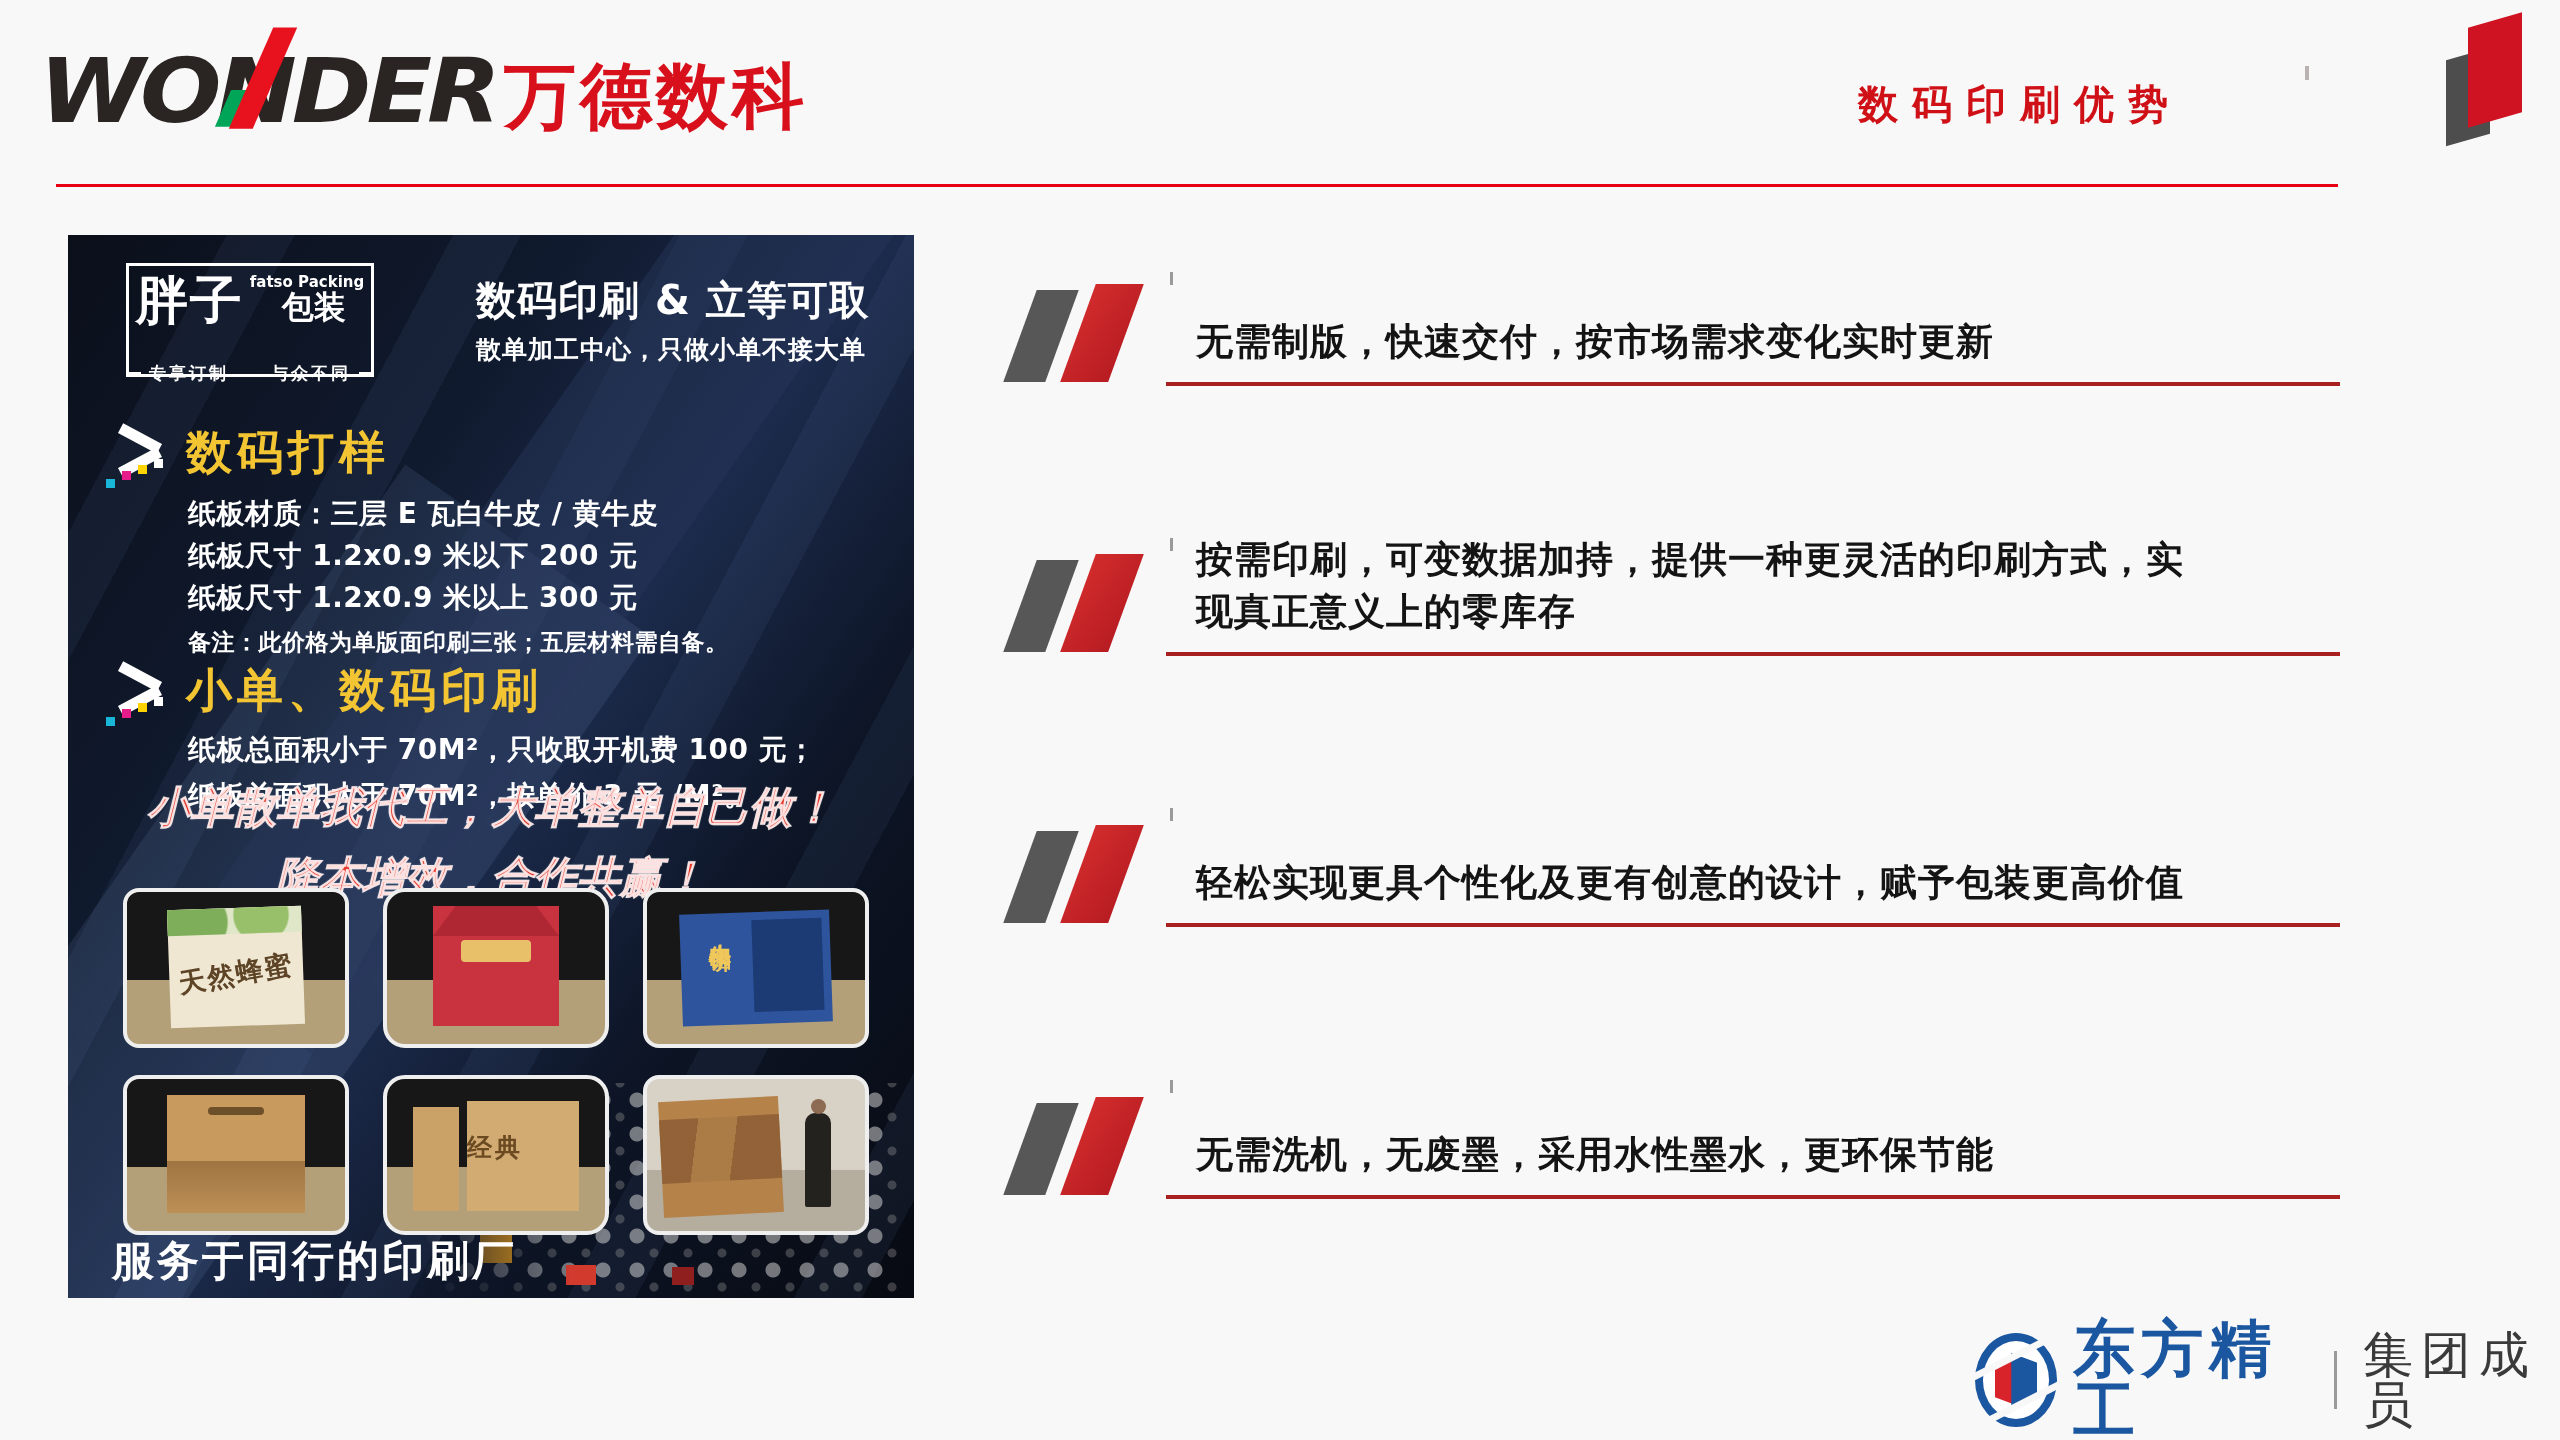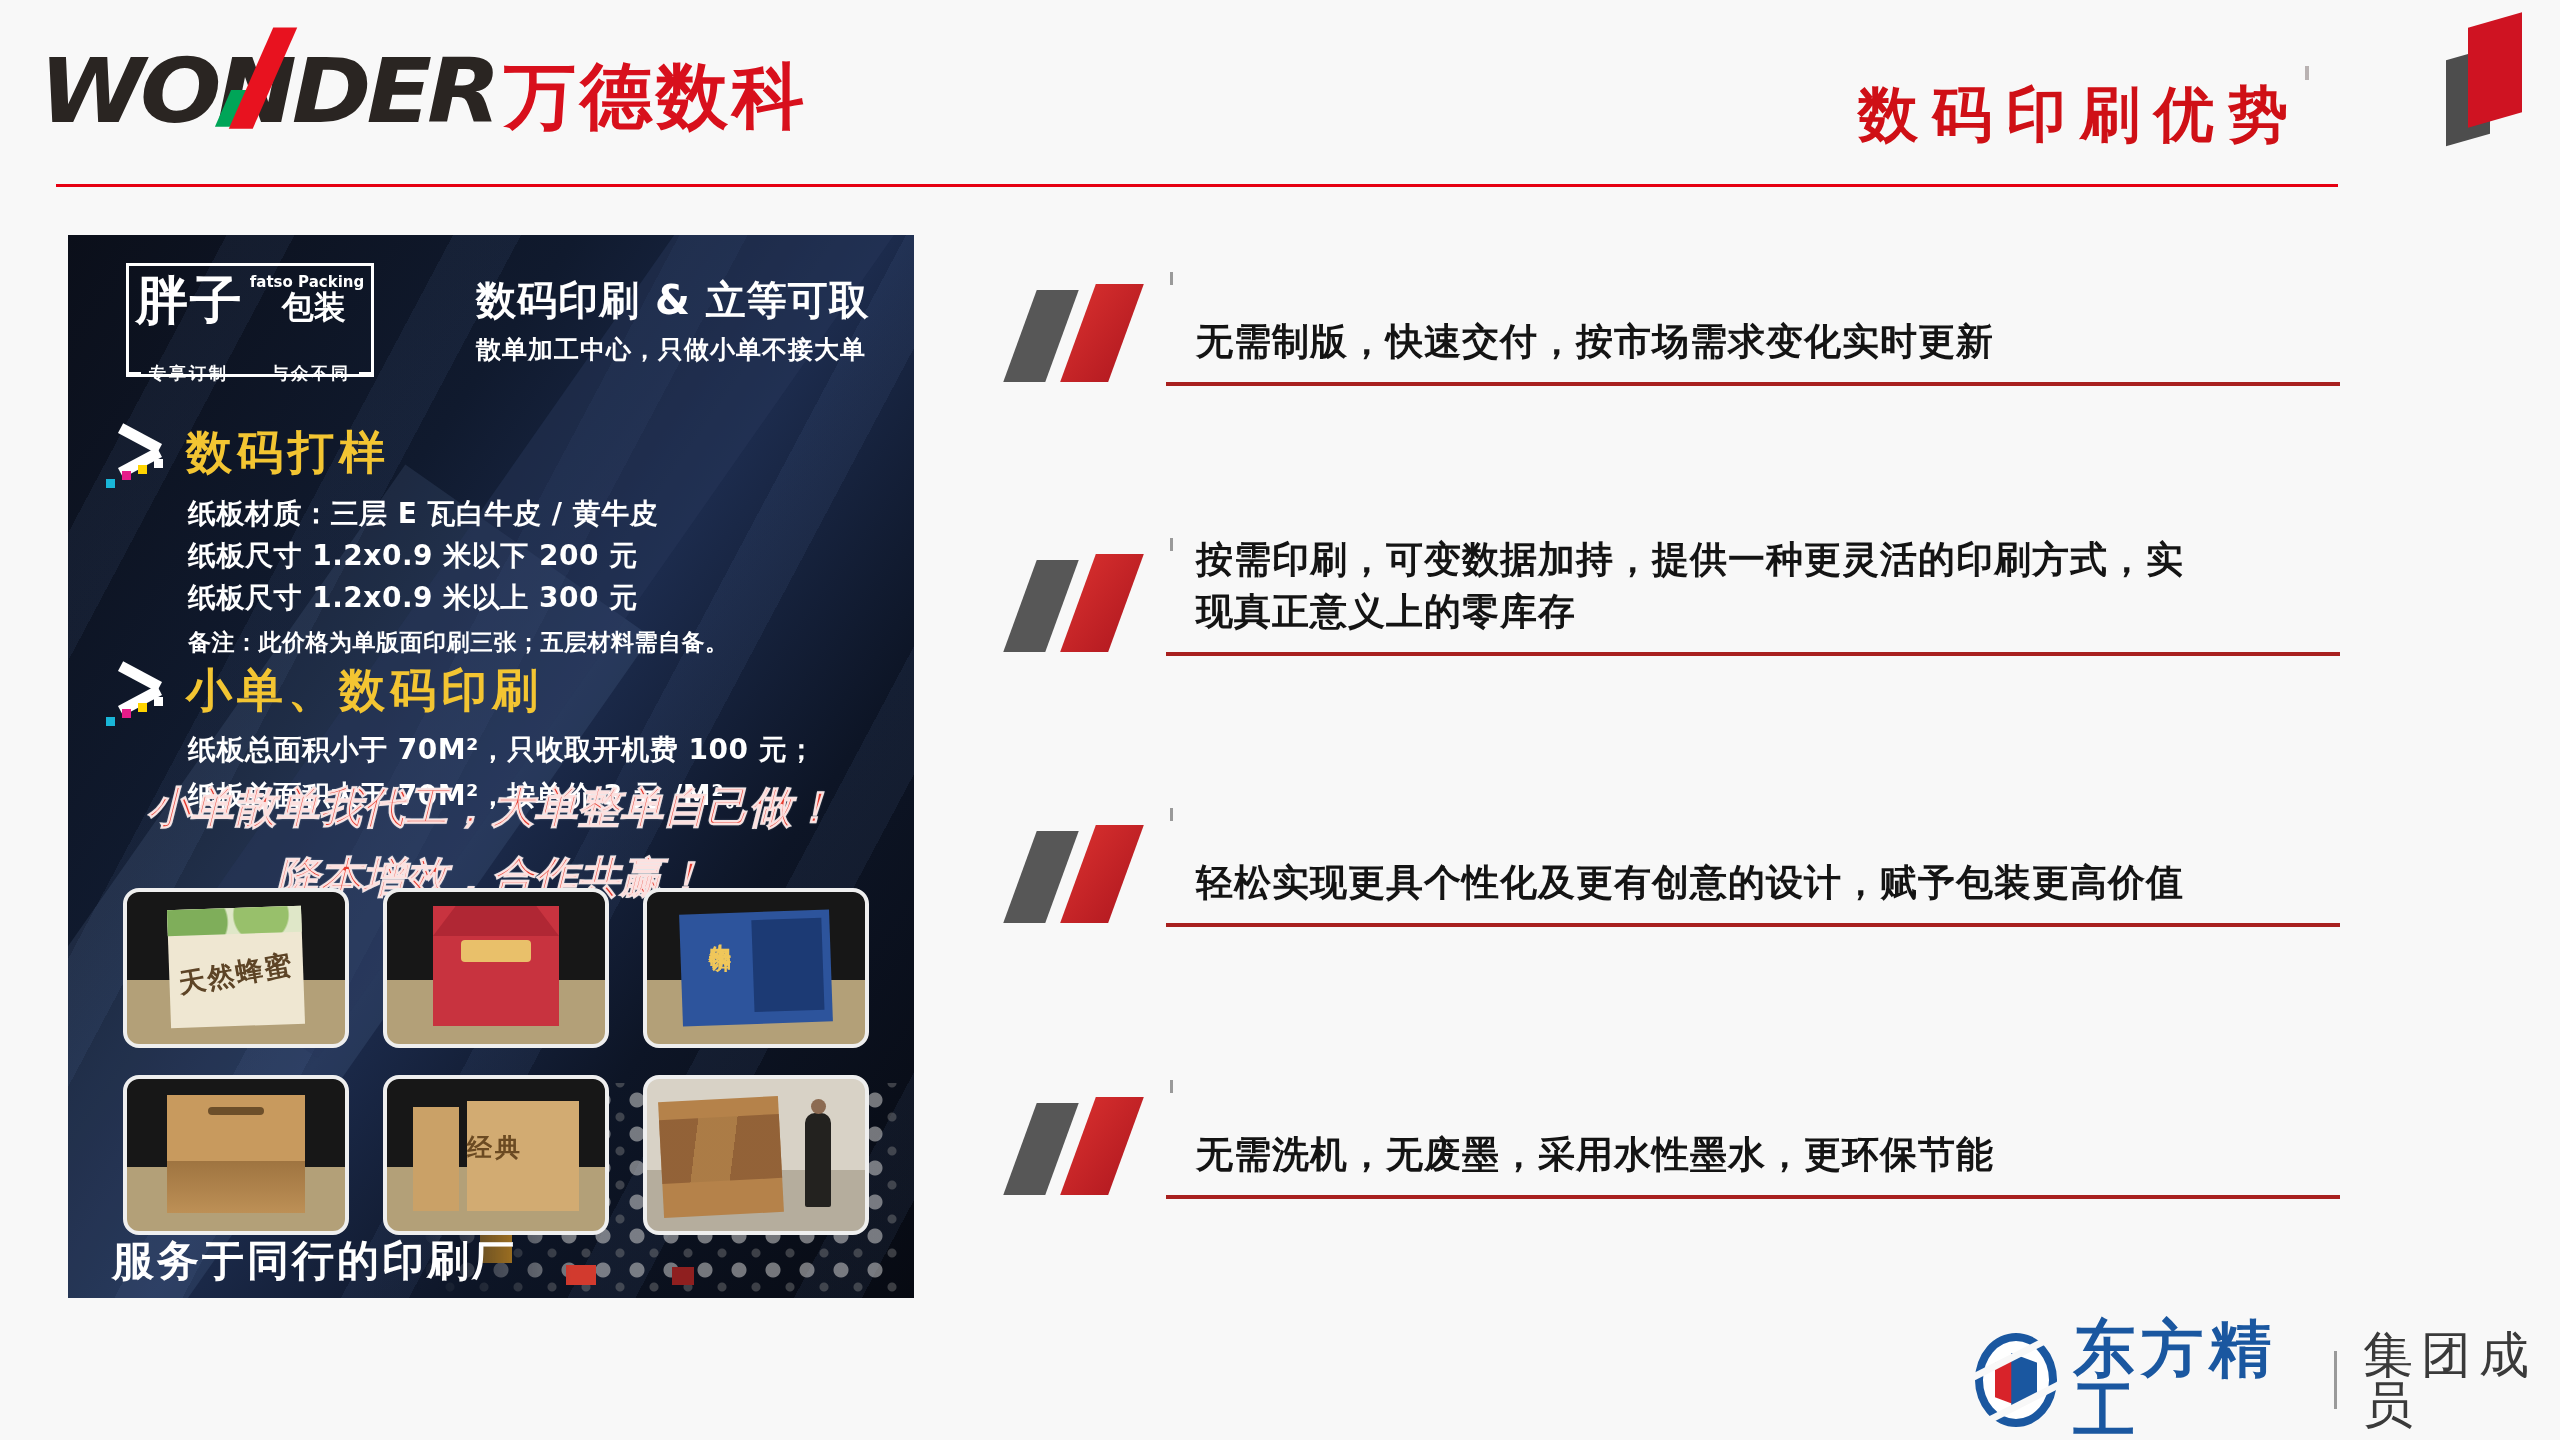--- a/index.html
+++ b/index.html
@@ -17,21 +17,21 @@
   }
   .n-wrap{position:relative;display:inline-block;}
   .n-accent-green{position:absolute;left:6px;bottom:10px;width:22px;height:40px;background:#00a558;transform:skewX(-22deg);}
   .n-accent-red{position:absolute;left:34px;bottom:8px;width:24px;height:110px;background:#e8121f;transform:skewX(-22deg);}
   .brand-cn{
     font-weight:900;font-size:72px;line-height:1;color:#d8101c;
     margin-left:8px;letter-spacing:4px;padding-bottom:4px;
   }
   .page-title{
     position:absolute;left:1858px;top:84px;
-    font-size:60px;font-weight:900;color:#cf1016;letter-spacing:14px;line-height:1;
+    font-size:40px;font-weight:900;color:#cf1016;letter-spacing:14px;line-height:1;
   }
   .title-tick{position:absolute;left:2305px;top:66px;width:4px;height:14px;background:#b9b2b2;}
   .header-line{position:absolute;left:56px;top:184px;width:2282px;height:3px;background:#e60012;}
   .corner-icon{position:absolute;left:2444px;top:18px;width:90px;height:155px;}
   .corner-gray{position:absolute;left:2px;top:36px;width:44px;height:86px;background:#4d4d4d;transform:skewY(-16deg);}
   .corner-red{position:absolute;left:24px;top:2px;width:54px;height:100px;background:#cf1322;transform:skewY(-16deg);}
 
   
   .poster{
     position:absolute;left:68px;top:235px;width:846px;height:1063px;overflow:hidden;
@@ -77,21 +77,21 @@
     font-family:"DejaVu Serif","Liberation Serif",serif;font-style:italic;font-weight:900;
     color:#e63a2e;-webkit-text-stroke:1px rgba(255,255,255,.85);
     text-shadow:0 0 2px rgba(255,255,255,.5);}
   .slogan1{top:544px;font-size:43px;}
   .slogan2{top:614px;font-size:43px;}
   
   .card{position:absolute;width:218px;height:152px;border:4px solid #efefef;border-radius:16px;
     overflow:hidden;z-index:2;background:linear-gradient(#171717 58%,#b3a078 58%);}
   .card .ph{position:absolute;}
   .r1{top:653px;} .r2{top:840px;}
-  .c1{left:55px;} .c2{left:315px;} .c3{left:575px;}
+  .c1{left:55px;} .c2{left:315px;border-radius:22px;} .c3{left:575px;}
   
   .art-honey .ph{left:42px;top:16px;width:134px;height:118px;background:#efe7d2;transform:rotate(-2deg);}
   .art-honey .ph:before{content:"";position:absolute;left:0;top:0;width:100%;height:26px;
     background:radial-gradient(circle at 20% 50%,#7fae5a 30%,transparent 32%),radial-gradient(circle at 70% 30%,#98c06b 28%,transparent 30%),#dfe7c8;}
   .cap-honey{position:absolute;left:50%;top:54%;transform:translate(-50%,-50%) rotate(-10deg);
     font-family:"DejaVu Serif",serif;font-weight:900;font-size:27px;color:#5d4426;letter-spacing:2px;white-space:nowrap;}
   .art-red .ph{left:46px;top:14px;width:126px;height:120px;background:#c8333f;}
   .art-red .ph:before{content:"";position:absolute;left:0;top:0;width:100%;height:30px;background:#b02734;
     clip-path:polygon(0 100%,18% 0,82% 0,100% 100%);}
   .art-red .ph:after{content:"";position:absolute;left:22%;top:34px;width:56%;height:22px;background:#e9c06a;border-radius:4px;}

